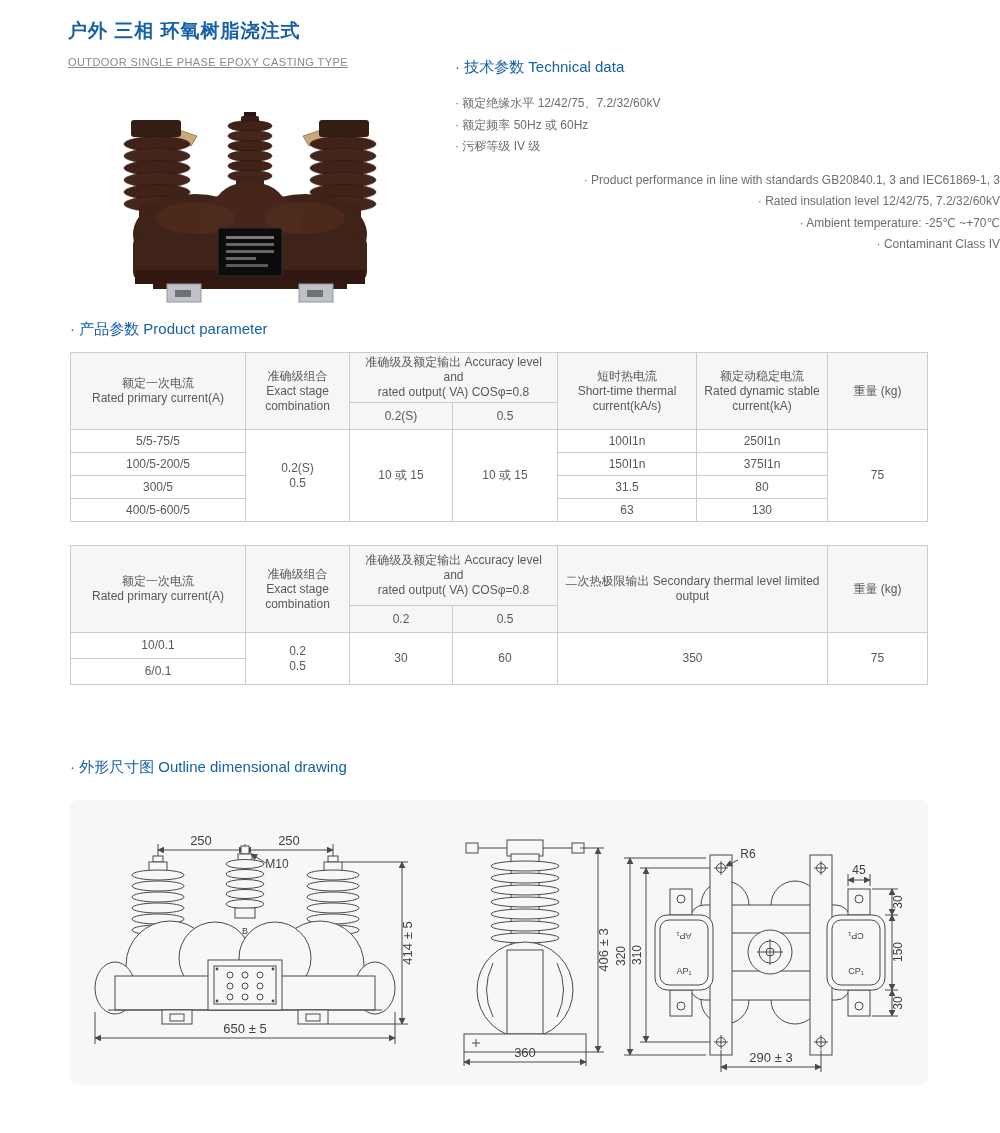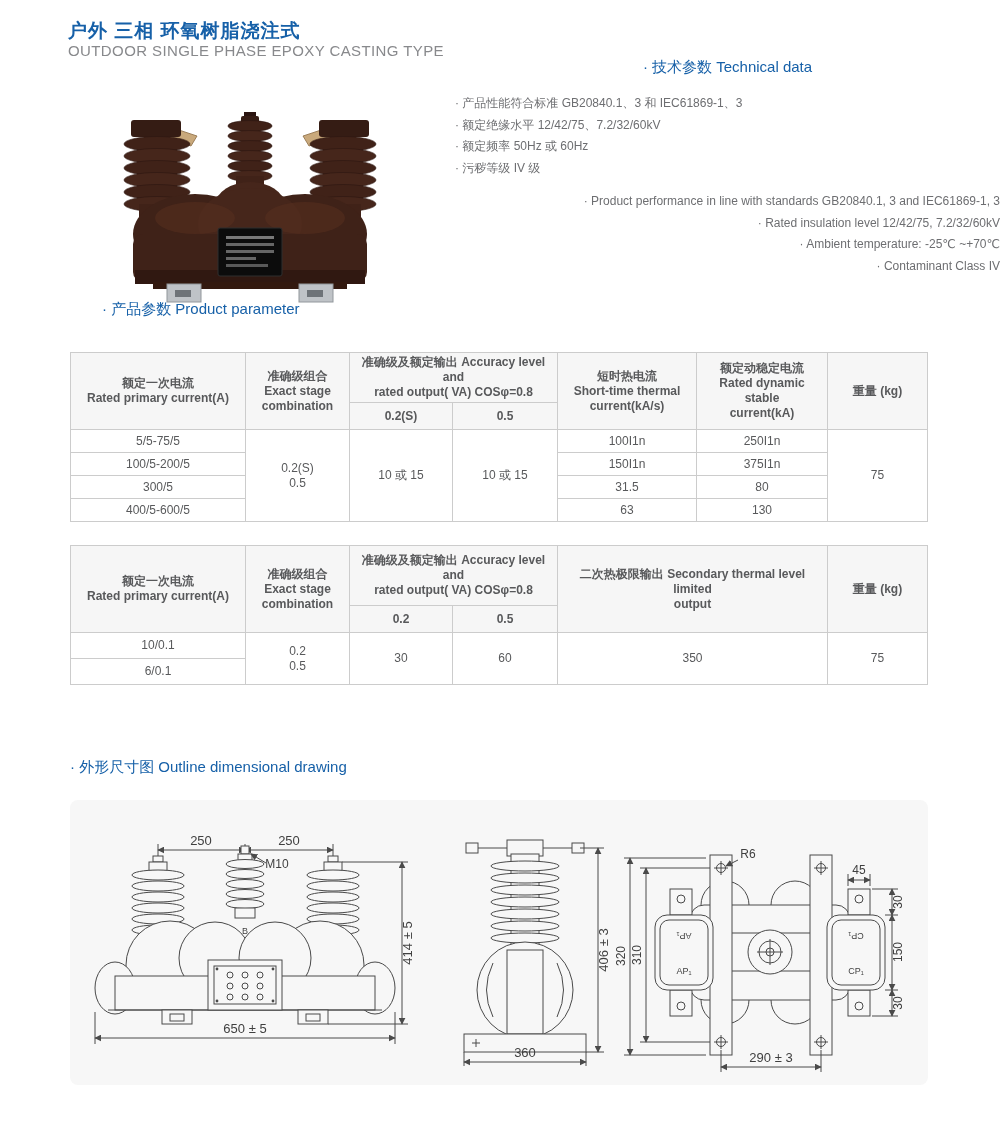--- a/index.html
+++ b/index.html
@@ -2,37 +2,37 @@
 <html><head>
 <meta charset="utf-8">
 <style>
   html,body{margin:0;padding:0;background:#ffffff;}
   .page{
     position:relative;width:1000px;height:1133px;background:#fff;overflow:hidden;
     font-family:"Liberation Sans","DejaVu Sans",sans-serif;
     padding-left:24px;
   }
   .title{position:absolute;left:68px;top:18px;font-size:19px;font-weight:bold;color:#1660a8;letter-spacing:1px;}
-  .subtitle{position:absolute;left:68px;top:42px;font-size:15px;color:#88898c;letter-spacing:.4px;}
+  .subtitle{position:absolute;left:68px;top:56px;font-size:11px;color:#88898c;letter-spacing:.4px;text-decoration:underline;}
   .photo{position:absolute;left:95px;top:112px;}
   .tech{position:absolute;left:455px;top:58px;width:545px;}
-  .sec-heading{font-size:15px;color:#1660a8;font-weight:500;text-align:center;}
+  .sec-heading{font-size:15px;color:#1660a8;font-weight:500;}
   .tech .sec-heading{margin-bottom:16px;}
   .bullets{font-size:12px;color:#6d6e71;}
   .bullets div{line-height:21.5px;white-space:nowrap;}
   .bullets.en{margin-top:12px;text-align:right;}
-  .param-heading{position:absolute;left:70px;top:300px;margin-left:32px;}
+  .param-heading{position:absolute;left:70px;top:320px;}
   .draw-heading{position:absolute;left:70px;top:758px;}
   table.param{position:absolute;left:70px;border-collapse:collapse;table-layout:fixed;width:857px;}
   table.param td{
     border:1px solid #cccccc;font-size:12px;color:#58595b;text-align:center;
     vertical-align:middle;white-space:pre-line;line-height:15px;padding:2px 4px;
     overflow:hidden;
   }
-  table.param td.hd{background:#f6f6f6;font-weight:bold;}
+  table.param td.hd{background:#f6f6f6;}
   .t1{top:352px;}
   .t2{top:545px;}
   .panel{
     position:absolute;left:70px;top:800px;width:858px;height:285px;
     background:#f7f7f7;border-radius:8px;
   }
   .tl{stroke:#4a4a4a;stroke-width:1;fill:none;}
   .tf{stroke:#4a4a4a;stroke-width:1;fill:#f7f7f7;}
   .dim{stroke:#4a4a4a;stroke-width:1;fill:none;}
   text.dt{font-size:13px;fill:#3f3f3f;text-anchor:middle;}
@@ -100,21 +100,20 @@
       <rect x="72" y="172" width="34" height="18" fill="#bfc3c7" stroke="#92979c"></rect>
       <rect x="80" y="178" width="16" height="7" fill="#6e7378"></rect>
       <rect x="204" y="172" width="34" height="18" fill="#bfc3c7" stroke="#92979c"></rect>
       <rect x="212" y="178" width="16" height="7" fill="#6e7378"></rect>
     </g>
   </svg>
 
   <div class="tech">
     <div class="sec-heading">· 技术参数 Technical data</div>
     <div class="bullets zh">
-      <div>· 产品性能符合标准 GB20840.1、3 和 IEC61869-1、3</div>
       <div>· 额定绝缘水平 12/42/75、7.2/32/60kV</div>
       <div>· 额定频率 50Hz 或 60Hz</div>
       <div>· 污秽等级 IV 级</div>
     </div>
     <div class="bullets en">
       <div>· Product performance in line with standards GB20840.1, 3 and IEC61869-1, 3</div>
       <div>· Rated insulation level 12/42/75, 7.2/32/60kV</div>
       <div>· Ambient temperature: -25℃ ~+70℃</div>
       <div>· Contaminant Class IV</div>
     </div>

